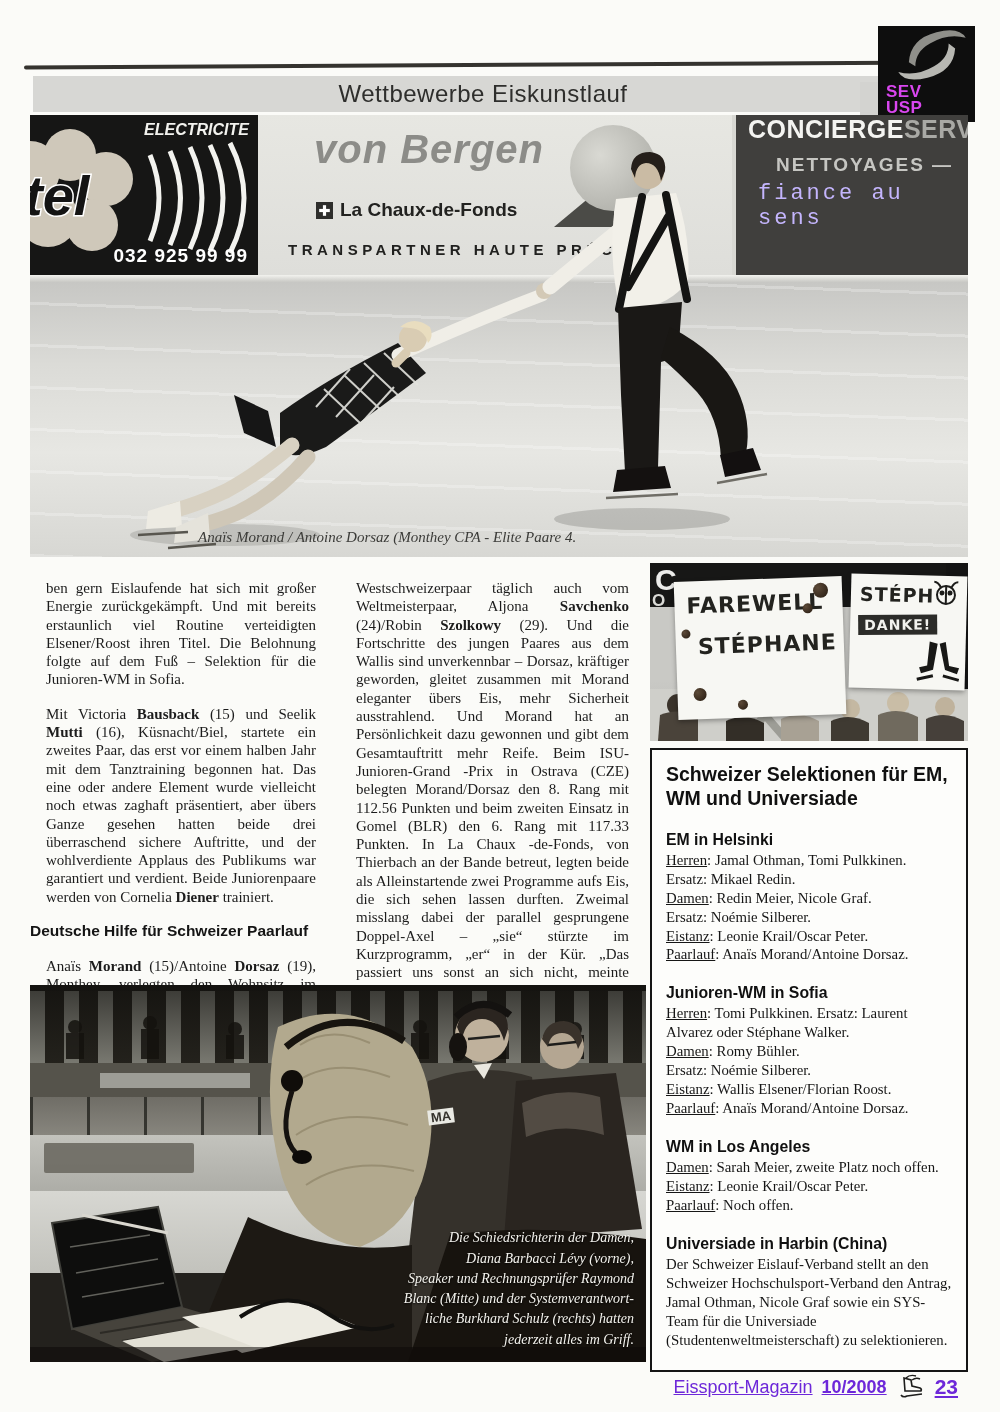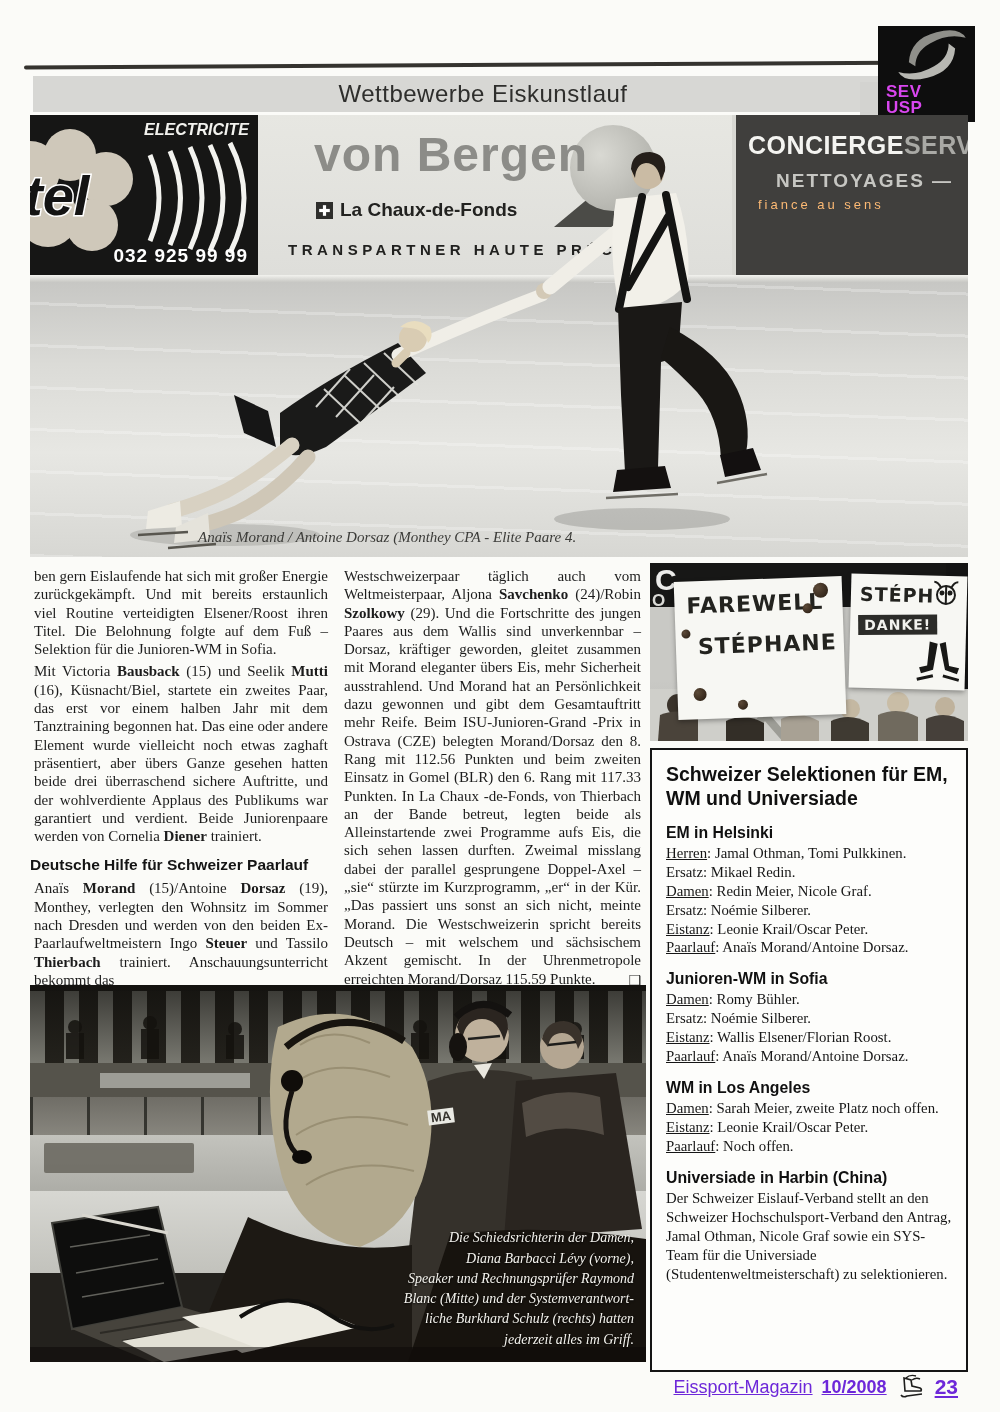--- a/index.html
+++ b/index.html
@@ -18,38 +18,38 @@
   .ads{position:absolute;left:0;top:0;width:932px;height:160px;display:flex;}
   .ads-rail{position:absolute;left:0;top:160px;width:938px;height:7px;background:linear-gradient(#f2f2ee,#c9c9c5);}
   .ad-black{position:relative;width:228px;height:160px;background:#161615;flex:none;}
   .ad-el{position:absolute;right:9px;top:6px;font-family:"Liberation Sans",sans-serif;font-style:italic;font-weight:bold;font-size:16px;color:#f2f2ee;}
   .tel-logo{position:absolute;left:-22px;top:14px;width:140px;height:130px;}
   .tel-arcs{position:absolute;left:112px;top:22px;width:110px;height:122px;}
   .ad-phone{position:absolute;right:10px;bottom:8px;font-family:Liberation Sans, sans-serif;font-weight:bold;font-size:19px;color:#fff;letter-spacing:1px;}
   .ad-light{position:relative;width:474px;height:160px;background:linear-gradient(#e7e7e2,#dededa);flex:none;}
   .vb-logo{position:absolute;left:312px;top:10px;width:86px;height:86px;border-radius:50%;background:radial-gradient(circle at 35% 35%, #d9d9d3, #a6a6a0);}
   .vb-tri{position:absolute;left:296px;top:62px;width:0;height:0;border-left:60px solid transparent;border-bottom:50px solid #4b4b47;}
-  .vb-name{position:absolute;left:56px;top:12px;font-family:"Liberation Sans",sans-serif;font-weight:900;font-size:48px;color:#8c8c88;letter-spacing:1px;}
+  .vb-name{position:absolute;left:56px;top:12px;font-family:"Liberation Sans",sans-serif;font-style:italic;font-weight:900;font-size:40px;color:#8c8c88;letter-spacing:1px;}
   .vb-city{position:absolute;left:58px;top:84px;display:flex;align-items:center;gap:7px;font-family:"Liberation Sans",sans-serif;font-weight:bold;font-size:19px;color:#222220;}
   .vb-trans{position:absolute;left:30px;top:126px;font-family:"Liberation Sans",sans-serif;font-weight:bold;font-size:15px;letter-spacing:4.5px;color:#21211f;}
-  .ad-dark{position:relative;flex:1;height:160px;background:#403f3d;border-left:4px solid #d8d8d3;padding-top:16px;box-sizing:border-box;}
+  .ad-dark{position:relative;flex:1;height:160px;background:#403f3d;border-left:4px solid #d8d8d3;padding-top:0;box-sizing:border-box;}
   .cs-1{margin-left:12px;font-family:"Liberation Sans",sans-serif;font-weight:900;font-size:25px;color:#f4f4f1;letter-spacing:0.5px;}
   .cs-1 .suffix{color:#a9a9a5;font-weight:bold;}
   .cs-2{margin:10px 0 0 40px;font-family:"Liberation Sans",sans-serif;font-weight:bold;font-size:19px;color:#c6c6c2;letter-spacing:2px;}
-  .cs-3{margin:5px 0 0 22px;font-family:Liberation Sans, sans-serif;font-size:13px;color:#fdba74;letter-spacing:3px;}
+  .cs-3{margin:5px 0 0 22px;font-family:Liberation Mono, monospace;font-size:22px;color:#c4b5fd;letter-spacing:3px;}
   .ice{position:absolute;left:0;top:167px;right:0;bottom:0;
        background:linear-gradient(180deg,#c7c7c4 0%,#dbdbd7 30%,#e7e7e3 62%,#d7d7d3 100%);}
   .ice:after{content:"";position:absolute;inset:0;background:repeating-linear-gradient(2deg,rgba(255,255,255,0.25) 0 3px,transparent 3px 42px);}
   .skaters{position:absolute;left:0;top:0;width:938px;height:442px;}
   .photo-caption{position:absolute;left:168px;bottom:11px;font-style:italic;font-size:15px;color:#3b3b38;}
   
   .col{position:absolute;top:563px;font-size:15px;line-height:1.22;text-align:justify;hyphens:auto;}
   .col1{left:30px;width:302px;}
   .col2{left:340px;width:305px;}
-  .col p{margin:4px;}
+  .col p{margin:16px;}
   .col h3{font-family:"Liberation Sans",sans-serif;font-size:15.5px;margin:11px 0 3px;color:#141414;}
   .rb{font-weight:bold;}
   .ru{text-decoration:underline;}
   .endmark{float:right;font-family:"DejaVu Sans",sans-serif;font-size:14px;margin-top:2px;}
   
   .fw{left:650px;top:563px;width:318px;height:178px;background:linear-gradient(#8f8f8b 0 13%,#c9c9c5 13% 66%,#bcbcb8 100%);overflow:hidden;}
   .fw-topband{position:absolute;left:0;top:0;width:318px;height:44px;background:#171716;}
   .fw-c{position:absolute;left:5px;top:0;font-family:"Liberation Sans",sans-serif;font-weight:bold;font-size:30px;color:#ececе8;color:#ececе8;color:#ececeб;color:#ececec;}
   .fw-om{position:absolute;left:2px;top:28px;font-family:"Liberation Sans",sans-serif;font-weight:bold;font-size:17px;color:#d9d9d5;letter-spacing:3px;}
   .fw-right{position:absolute;right:0;top:0;width:22px;height:128px;background:#141414;}
@@ -61,21 +61,21 @@
   .bug{position:absolute;border-radius:50%;background:radial-gradient(circle at 32% 32%, #5c4a38, #251a10);}
   .banner2{left:200px;top:12px;width:116px;height:114px;transform:rotate(1.5deg);}
   .b2-t{margin:9px 0 0 9px;font-family:"DejaVu Sans",sans-serif;font-weight:bold;font-size:19px;color:#23231f;letter-spacing:1px;display:inline-block;}
   .b2-bug{position:absolute;right:6px;top:4px;}
   .b2-danke{display:inline-block;margin:9px 0 0 8px;padding:2px 6px;background:#2c2c29;color:#f2f2ee;font-family:"DejaVu Sans",sans-serif;font-weight:bold;font-size:14px;letter-spacing:1px;transform:rotate(-2deg);}
   .b2-skates{position:absolute;right:4px;bottom:4px;}
   .fw-people{position:absolute;left:0;bottom:0;width:318px;height:62px;}
   
   .selbox{left:650px;top:748px;width:318px;height:624px;border:2px solid #151515;background:#fdfdfb;box-sizing:border-box;padding:12px 14px 8px 14px;}
   .sel-title{font-family:"Liberation Sans",sans-serif;font-weight:bold;font-size:19.5px;line-height:1.25;color:#101010;}
-  .sel-section{margin-top:13px;}
+  .sel-section{margin-top:20px;}
   .sel-heading{font-family:"Liberation Sans",sans-serif;font-weight:bold;font-size:15.8px;color:#101010;margin-bottom:2px;}
   .sel-line{font-size:14.8px;line-height:1.28;color:#161616;}
   
   .jp{left:30px;top:985px;width:616px;height:377px;background:#23211d;overflow:hidden;}
   .jp-windows{position:absolute;left:0;top:6px;width:616px;height:72px;background:repeating-linear-gradient(90deg,#8a8a81 0 15px,#27251f 15px 34px);}
   .jp-dim{position:absolute;left:0;top:0;width:616px;height:84px;background:linear-gradient(rgba(12,11,9,0.65),rgba(12,11,9,0.1));}
   .jp-midwall{position:absolute;left:0;top:78px;width:616px;height:44px;background:#55534b;}
   .jp-bann1{position:absolute;left:70px;top:88px;width:150px;height:15px;background:#b6b6af;opacity:0.75;}
   .jp-bann2{position:absolute;left:250px;top:86px;width:110px;height:17px;background:#a8a8a1;opacity:0.7;}
   .jp-glass{position:absolute;left:0;top:112px;width:616px;height:48px;
@@ -278,20 +278,21 @@
           <div class="sel-heading">EM in Helsinki</div>
           <div class="sel-line"><span class="ru">Herren</span><span>: Jamal Othman, Tomi Pulkkinen.</span></div>
           <div class="sel-line"><span>Ersatz: Mikael Redin.</span></div>
           <div class="sel-line"><span class="ru">Damen</span><span>: Redin Meier, Nicole Graf.</span></div>
           <div class="sel-line"><span>Ersatz: Noémie Silberer.</span></div>
           <div class="sel-line"><span class="ru">Eistanz</span><span>: Leonie Krail/Oscar Peter.</span></div>
           <div class="sel-line"><span class="ru">Paarlauf</span><span>: Anaïs Morand/Antoine Dorsaz.</span></div>
         </div>
         <div class="sel-section">
           <div class="sel-heading">Junioren-WM in Sofia</div>
+          <div class="sel-line"><span class="ru">Herren</span><span>: Tomi Pulkkinen. Ersatz: Laurent Alvarez oder Stéphane Walker.</span></div>
           <div class="sel-line"><span class="ru">Damen</span><span>: Romy Bühler.</span></div>
           <div class="sel-line"><span>Ersatz: Noémie Silberer.</span></div>
           <div class="sel-line"><span class="ru">Eistanz</span><span>: Wallis Elsener/Florian Roost.</span></div>
           <div class="sel-line"><span class="ru">Paarlauf</span><span>: Anaïs Morand/Antoine Dorsaz.</span></div>
         </div>
         <div class="sel-section">
           <div class="sel-heading">WM in Los Angeles</div>
           <div class="sel-line"><span class="ru">Damen</span><span>: Sarah Meier, zweite Platz noch offen.</span></div>
           <div class="sel-line"><span class="ru">Eistanz</span><span>: Leonie Krail/Oscar Peter.</span></div>
           <div class="sel-line"><span class="ru">Paarlauf</span><span>: Noch offen.</span></div>

